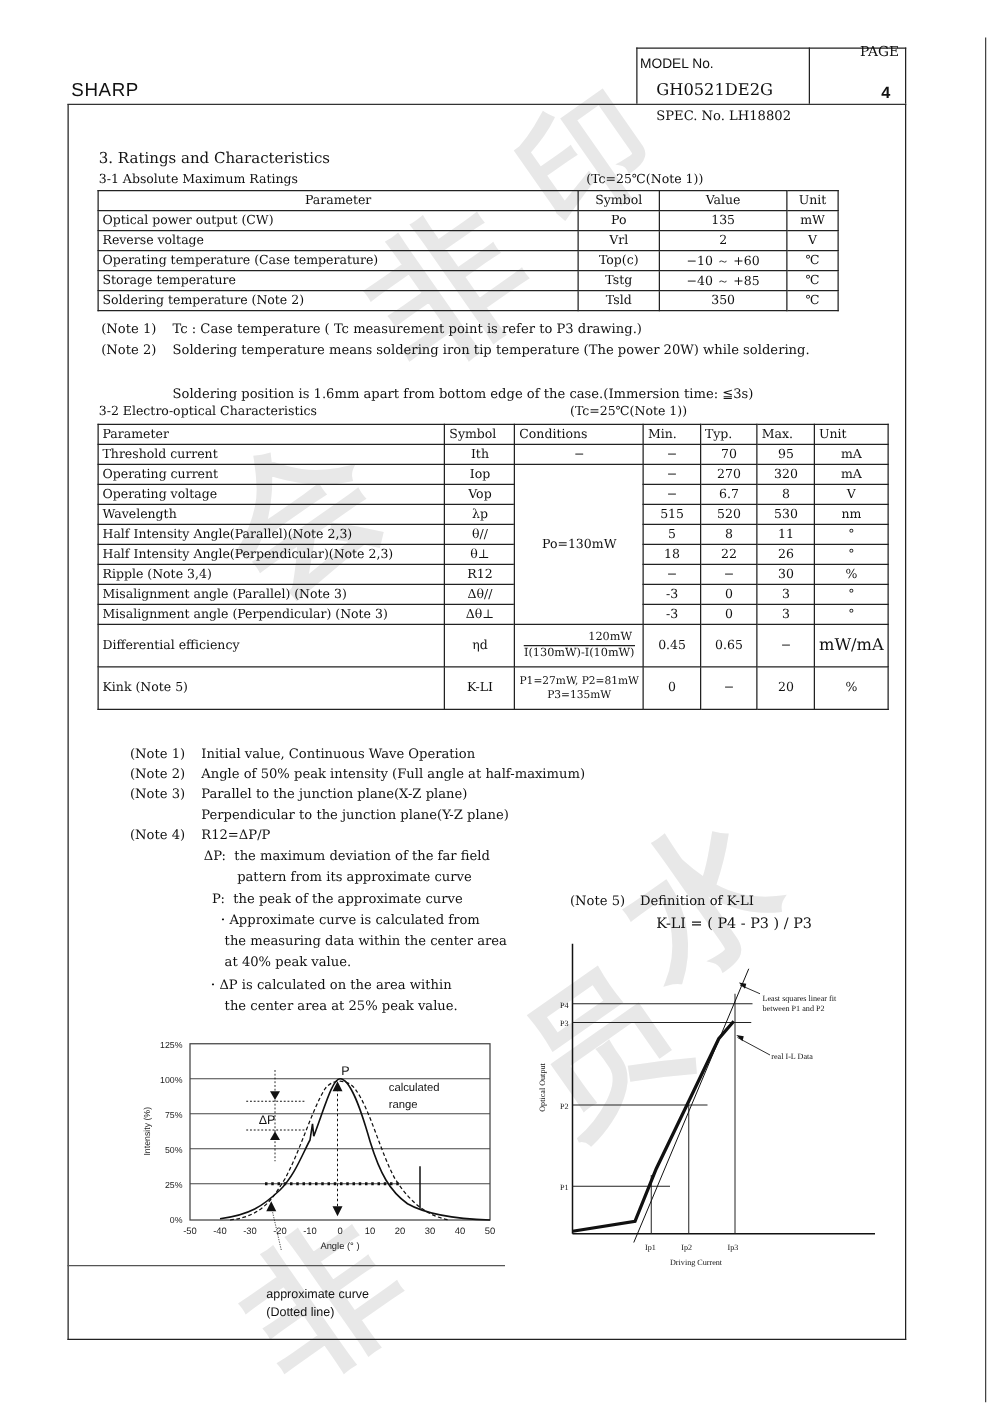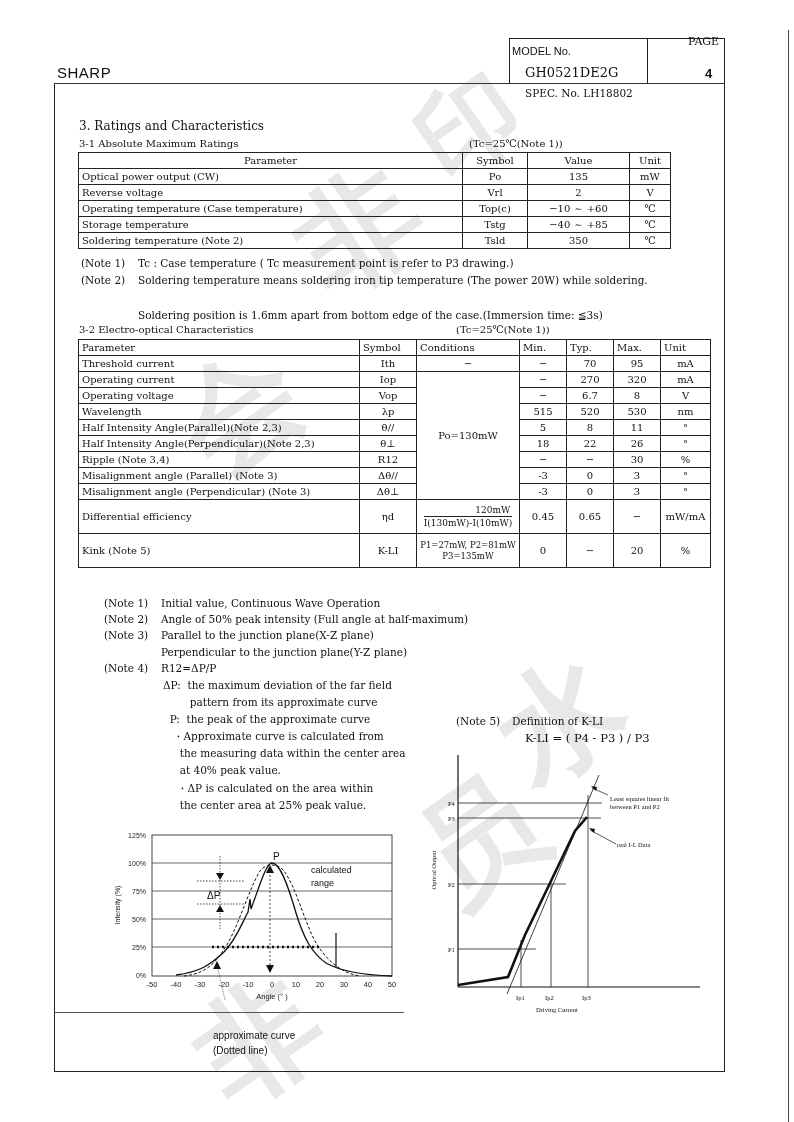--- a/index.html
+++ b/index.html
@@ -203,21 +203,21 @@
     <td class="c">ηd</td>
     <td class="c" style="font-size:9px;">
       <span class="frac">
         <span class="num">120mW</span>
         <span>I(130mW)-I(10mW)</span>
       </span>
     </td>
     <td class="c">0.45</td>
     <td class="c">0.65</td>
     <td class="c">−</td>
-    <td class="c" style="font-size:10px;">mW/mA</td>
+    <td class="c" style="font-size:13px;">mW/mA</td>
   </tr>
   <tr style="height:34px;">
     <td>Kink (Note 5)</td>
     <td class="c">K-LI</td>
     <td class="c" style="font-size:8.5px; line-height:11px;margin-top:16px;">
       <div>P1=27mW, P2=81mW</div>
       <div>P3=135mW</div>
     </td>
     <td class="c">0</td>
     <td class="c">−</td>
@@ -236,21 +236,21 @@
 <div class="note" style="left:161px; top:645px;">Perpendicular to the junction plane(Y-Z plane)</div>
 <div class="note" style="left:104px; top:661px;">(Note 4)</div>
 <div class="note" style="left:161px; top:661px;">R12=ΔP/P</div>
 
 <div class="note" style="left:163px; top:678px;">ΔP:  the maximum deviation of the far field</div>
 <div class="note" style="left:163px; top:695px;">        pattern from its approximate curve</div>
 <div class="note" style="left:163px; top:712px;">  P:  the peak of the approximate curve</div>
 <div class="note" style="left:163px; top:729px;">   ・Approximate curve is calculated from</div>
 <div class="note" style="left:163px; top:746px;">     the measuring data within the center area</div>
 <div class="note" style="left:163px; top:763px;">     at 40% peak value.</div>
-<div class="note" style="left:167px; top:781px;">   ・ΔP is calculated on the area within</div>
+<div class="note" style="left:155px; top:781px;">   ・ΔP is calculated on the area within</div>
 <div class="note" style="left:163px; top:798px;">     the center area at 25% peak value.</div>
 
 <div class="note" style="left:456px; top:714px;">(Note 5)</div>
 <div class="note" style="left:512px; top:714px;">Definition of K-LI</div>
 <div class="note" style="left:525px; top:731px; font-size:11.5px;">K-LI = ( P4 - P3 ) / P3</div>
 
 <svg class="abs" style="left:100px; top:825px;" width="310" height="180">
   <rect x="52" y="10" width="240" height="141" fill="#fff" stroke="#444" stroke-width="1"></rect>
   <g stroke="#444" stroke-width="0.8">
     <line x1="52" y1="38" x2="292" y2="38"></line>

